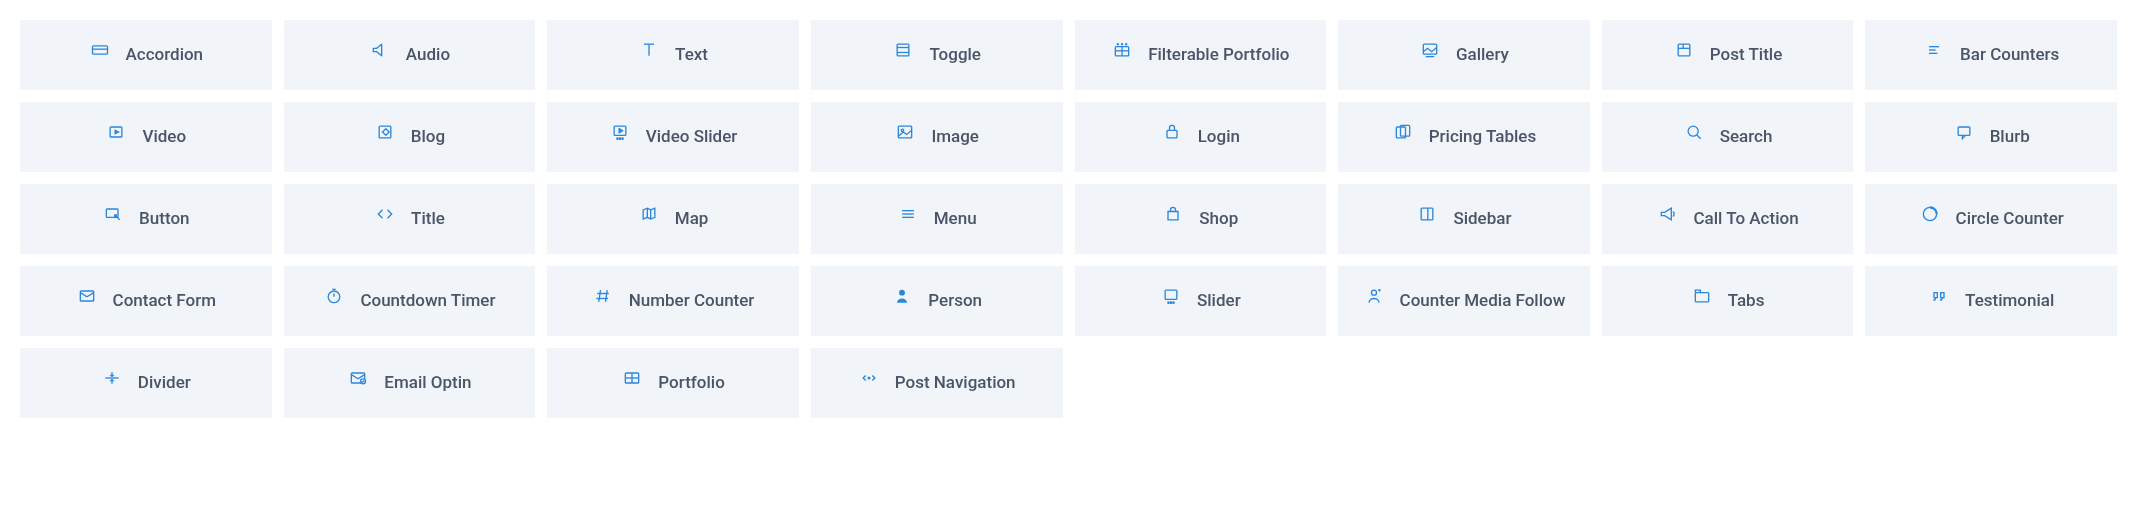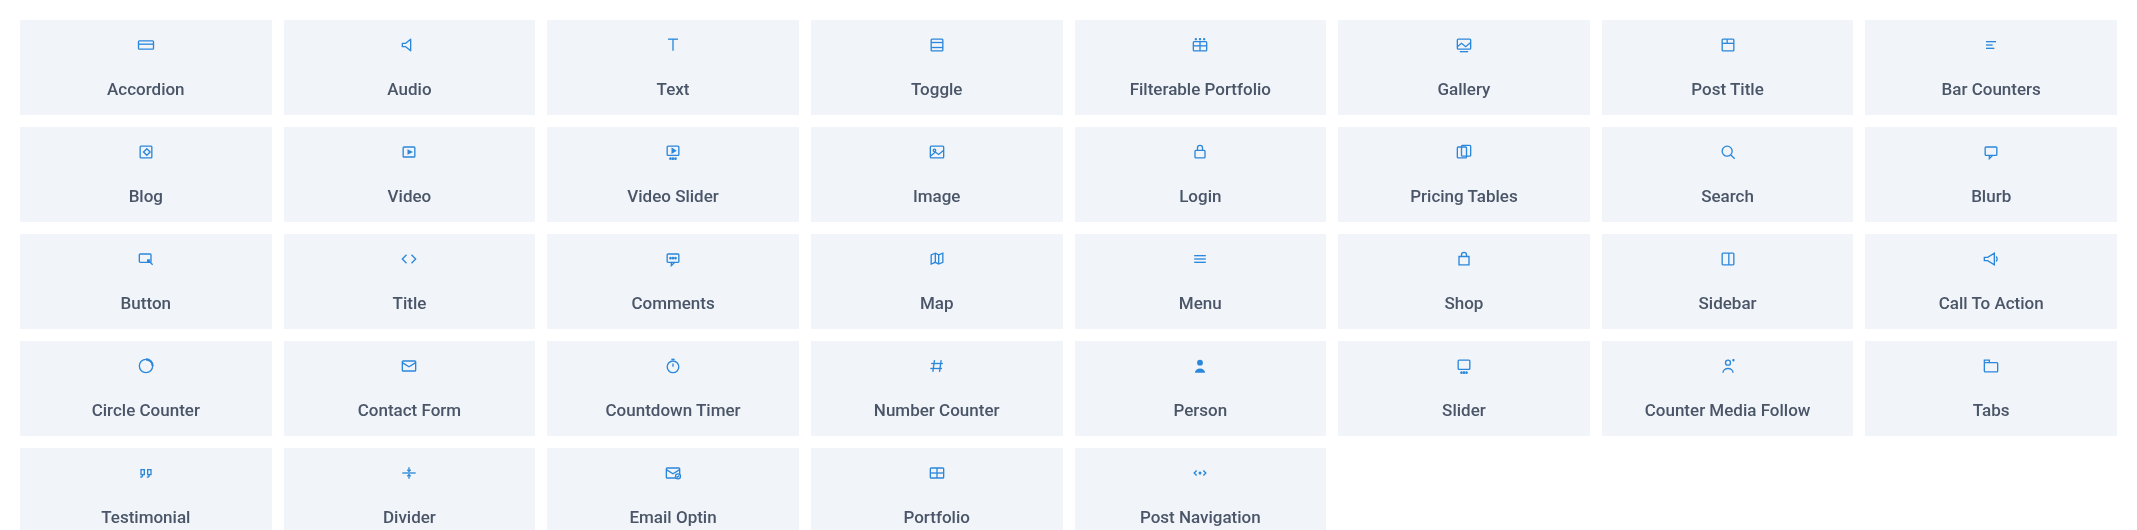--- a/index.html
+++ b/index.html
@@ -16,21 +16,21 @@
       display: grid;
       grid-template-columns: repeat(8, 1fr);
       gap: 12px;
       max-width: 2100px;
     }
     .module-card {
       background: #f1f5f9;
       border-radius: 0;
       padding: 14px 8px 16px 8px;
       display: flex;
-      flex-direction: column;
+      flex-direction: row;
       align-items: center;
       justify-content: center;
       cursor: pointer;
       min-height: 70px;
       gap: 15px;
     }
     .module-icon {
       width: 22px;
       height: 22px;
       display: flex;
@@ -307,36 +307,36 @@
       <div class="module-icon">
         <svg viewBox="0 0 24 24">
           <use href="#ic-bars"></use>
         </svg>
       </div>
       <div class="module-label">Bar Counters</div>
     </div>
     <div class="module-card">
       <div class="module-icon">
         <svg viewBox="0 0 24 24">
+          <use href="#ic-video"></use>
+        </svg>
+      </div>
+      <div class="module-label">Video</div>
+    </div>
+    <div class="module-card">
+      <div class="module-icon">
+        <svg viewBox="0 0 24 24">
           <use href="#ic-blog"></use>
         </svg>
       </div>
       <div class="module-label">Blog</div>
     </div>
     <div class="module-card">
       <div class="module-icon">
         <svg viewBox="0 0 24 24">
-          <use href="#ic-video"></use>
-        </svg>
-      </div>
-      <div class="module-label">Video</div>
-    </div>
-    <div class="module-card">
-      <div class="module-icon">
-        <svg viewBox="0 0 24 24">
           <use href="#ic-video-slider"></use>
         </svg>
       </div>
       <div class="module-label">Video Slider</div>
     </div>
     <div class="module-card">
       <div class="module-icon">
         <svg viewBox="0 0 24 24">
           <use href="#ic-image"></use>
         </svg>
@@ -383,28 +383,20 @@
       </div>
       <div class="module-label">Button</div>
     </div>
     <div class="module-card">
       <div class="module-icon">
         <svg viewBox="0 0 24 24">
           <use href="#ic-code"></use>
         </svg>
       </div>
       <div class="module-label">Title</div>
-    </div>
-    <div class="module-card">
-      <div class="module-icon">
-        <svg viewBox="0 0 24 24">
-          <use href="#ic-comments"></use>
-        </svg>
-      </div>
-      <div class="module-label">Comments</div>
     </div>
     <div class="module-card">
       <div class="module-icon">
         <svg viewBox="0 0 24 24">
           <use href="#ic-map"></use>
         </svg>
       </div>
       <div class="module-label">Map</div>
     </div>
     <div class="module-card">

